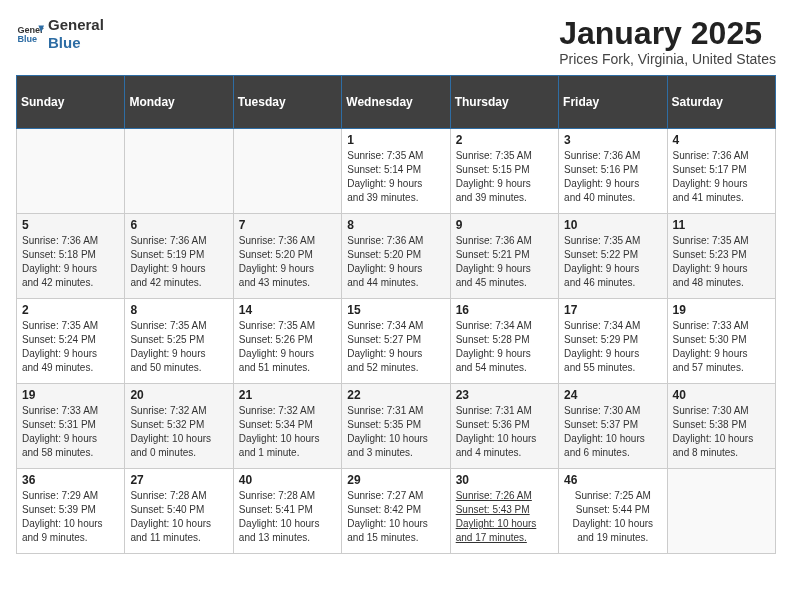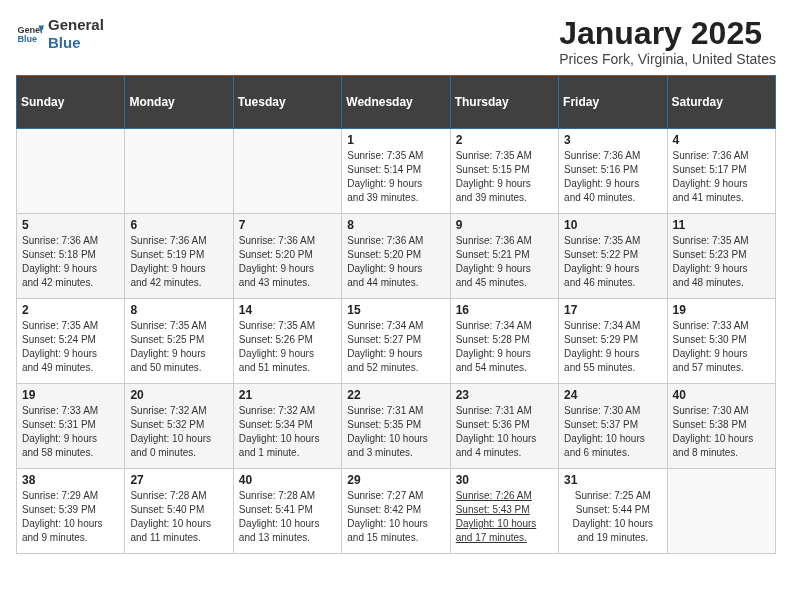--- a/index.html
+++ b/index.html
@@ -305,21 +305,21 @@
         <td>
           <span class="day-num">40</span>
           <div class="day-info" style="white-space: pre-line;">Sunrise: 7:30 AM
 Sunset: 5:38 PM
 Daylight: 10 hours
 and 8 minutes.</div>
         </td>
       </tr>
       <tr>
         <td>
-          <span class="day-num">38</span>
+          <span class="day-num">36</span>
           <div class="day-info" style="white-space: pre-line;">Sunrise: 7:29 AM
 Sunset: 5:39 PM
 Daylight: 10 hours
 and 9 minutes.</div>
         </td>
         <td>
           <span class="day-num">27</span>
           <div class="day-info" style="white-space: pre-line;">Sunrise: 7:28 AM
 Sunset: 5:40 PM
 Daylight: 10 hours
@@ -340,21 +340,21 @@
 and 15 minutes.</div>
         </td>
         <td>
           <span class="day-num">30</span>
           <div class="day-info" style="white-space: pre-line; text-decoration: underline;">Sunrise: 7:26 AM
 Sunset: 5:43 PM
 Daylight: 10 hours
 and 17 minutes.</div>
         </td>
         <td>
-          <span class="day-num">31</span>
+          <span class="day-num">46</span>
           <div class="day-info" style="white-space: pre-line; text-align: center;">Sunrise: 7:25 AM
 Sunset: 5:44 PM
 Daylight: 10 hours
 and 19 minutes.</div>
         </td>
         <td class="empty"></td>
       </tr>
     </tbody>
 </table>
 

